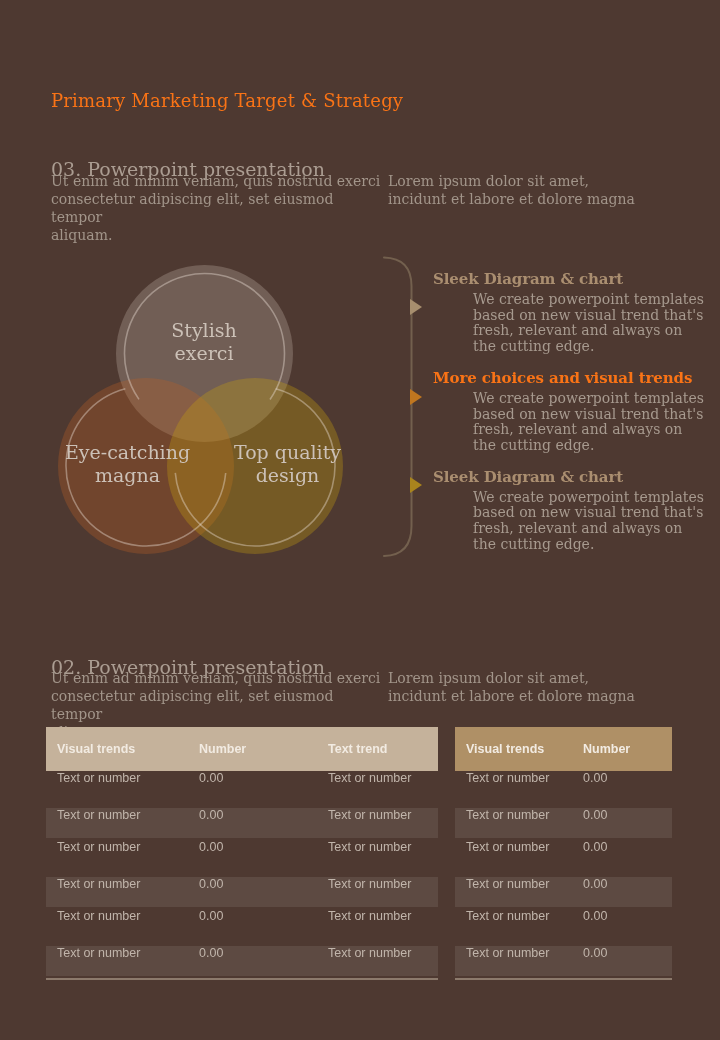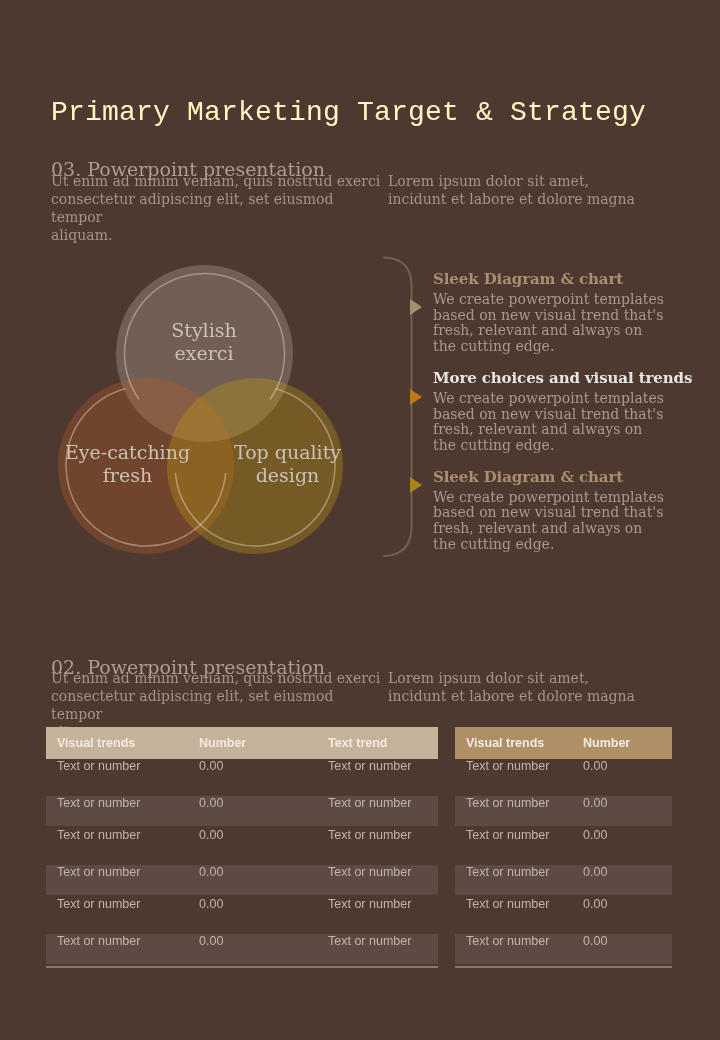--- a/index.html
+++ b/index.html
@@ -1,20 +1,20 @@
 <!DOCTYPE html>
 <html><head>
 <meta charset="utf-8">
 <style>
   html,body{margin:0;padding:0;}
   body{width:720px;height:1040px;overflow:hidden;font-family:"DejaVu Serif",serif;}
   .slide{position:relative;width:720px;height:1040px;background:#4e3931;}
 
-  .title{position:absolute;left:51px;top:78px;font-size:28px;font-weight:normal;
-         color:#fef9c3;letter-spacing:.2px;white-space:nowrap;font-family:Liberation Mono, monospace;}
+  .title{position:absolute;left:51px;top:78px;font-size:18px;font-weight:normal;
+         color:#f97316;letter-spacing:.2px;white-space:nowrap;}
   .sec-heading{position:absolute;left:51px;font-size:19px;font-weight:normal;
          color:#ab9d92;white-space:nowrap;}
   #s1-heading{top:142px;} #s2-heading{top:640px;}
   .para-row{position:absolute;left:51px;display:flex;}
   #s1-para{top:172px;} #s2-para{top:669px;}
   .para{font-size:14px;line-height:18px;color:#a2958a;white-space:pre-line;}
   .para.col1{width:337px;} .para.col2{width:270px;}
 
   
   .venn{position:absolute;left:0;top:255px;width:430px;height:320px;}
@@ -34,28 +34,28 @@
   .l-left{left:45px;top:186px;width:165px;}
   .l-right{left:205px;top:186px;width:165px;}
 
   .bracket{position:absolute;left:370px;top:250px;}
 
   
   .features{position:absolute;left:433px;top:270px;width:275px;}
   .feature{margin-bottom:14px;}
   .f-head{margin:0 0 3px 0;font-size:15px;line-height:19px;font-weight:bold;
           letter-spacing:-.1px;white-space:nowrap;}
-  .f-body{font-size:14px;line-height:15.7px;color:#a79a8f;white-space:pre-line;}
+  .f-body{font-size:14px;line-height:15.7px;color:#a79a8f;white-space:pre-line;margin-left:40px;}
 
   
   .tbl{position:absolute;top:727px;border-bottom:2px solid #8c7a6c;
        font-family:"Liberation Sans",sans-serif;}
   .tbl-left{left:46px;width:392px;}
   .tbl-right{left:455px;width:217px;}
-  .t-head{display:flex;align-items:center;height:32px;
+  .t-head{display:flex;align-items:center;height:44px;
           color:#f2ebe2;font-size:12.5px;font-weight:bold;}
   .t-row{display:flex;height:34.5px;box-sizing:border-box;
          color:#c1b5ab;font-size:12.5px;}
   .t-row.shaded{background:#5d4a42;border-top:2px solid #4e3931;border-bottom:2px solid #4e3931;}
   .t-cell{box-sizing:border-box;padding-left:11px;white-space:nowrap;overflow:hidden;}
   .tbl-left .t-cell:nth-child(1){width:142px;}
   .tbl-left .t-cell:nth-child(2){width:129px;}
   .tbl-left .t-cell:nth-child(3){flex:1;}
   .tbl-right .t-cell:nth-child(1){width:117px;}
   .tbl-right .t-cell:nth-child(2){flex:1;}
@@ -81,42 +81,42 @@
     <div class="vcircle c-left" style="background-color: rgba(186, 95, 38, 0.32);"></div>
     <div class="vcircle c-right" style="background-color: rgba(196, 158, 16, 0.33);"></div>
     <svg class="arcs" width="430" height="320" viewBox="0 0 430 320">
       <circle class="arc a-top" cx="204.5" cy="98.5" r="80" pathLength="360" stroke-dasharray="250 110"></circle>
       <circle class="arc a-left" cx="146" cy="211" r="80" pathLength="360" stroke-dasharray="250 110"></circle>
       <circle class="arc a-right" cx="255" cy="211" r="80" pathLength="360" stroke-dasharray="250 110"></circle>
     </svg>
     <div class="vlabel l-top">Stylish
 exerci</div>
     <div class="vlabel l-left">Eye-catching
-fresh</div>
+magna</div>
     <div class="vlabel l-right">Top quality
 design</div>
   </div>
 
   <svg class="bracket" width="60" height="315" viewBox="0 0 60 315">
     <path d="M 14 7.5 C 32 8 41.5 17 41.5 36 L 41.5 276 C 41.5 296 32 305.5 14 306" fill="none" stroke="#73604e" stroke-width="2" stroke-linecap="round"></path>
     <polygon points="40,49 40,65 52,57" fill="#a78e6e"></polygon>
     <polygon points="40,139 40,155 52,147" fill="#c0761f"></polygon>
     <polygon points="40,227 40,243 52,235" fill="#a9841d"></polygon>
   </svg>
 
   <div class="features">
     <div class="feature">
       <h3 class="f-head" style="color: rgb(170, 142, 112);">Sleek Diagram &amp; chart</h3>
       <div class="f-body">We create powerpoint templates
 based on new visual trend that's
 fresh, relevant and always on
 the cutting edge.</div>
     </div>
     <div class="feature">
-      <h3 class="f-head" style="color: #e5e5e5;">More choices and visual trends</h3>
+      <h3 class="f-head" style="color: #f97316;">More choices and visual trends</h3>
       <div class="f-body">We create powerpoint templates
 based on new visual trend that's
 fresh, relevant and always on
 the cutting edge.</div>
     </div>
     <div class="feature">
       <h3 class="f-head" style="color: rgb(170, 142, 112);">Sleek Diagram &amp; chart</h3>
       <div class="f-body">We create powerpoint templates
 based on new visual trend that's
 fresh, relevant and always on

